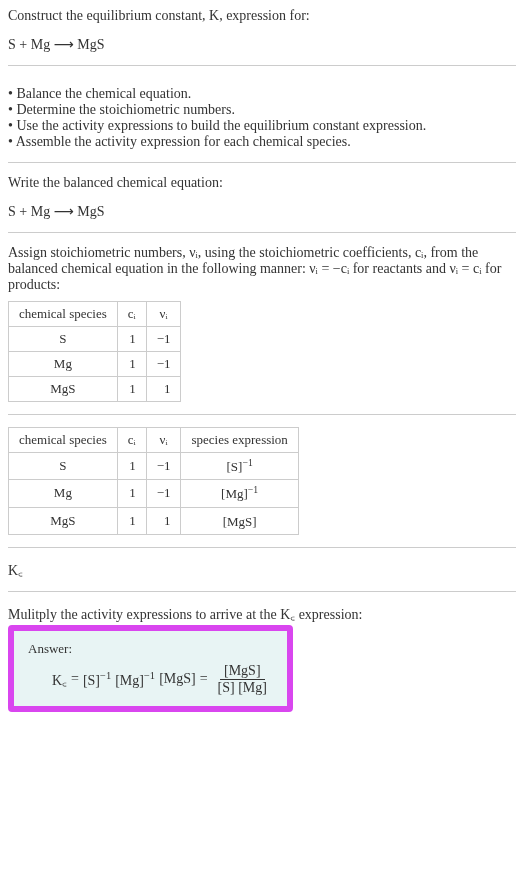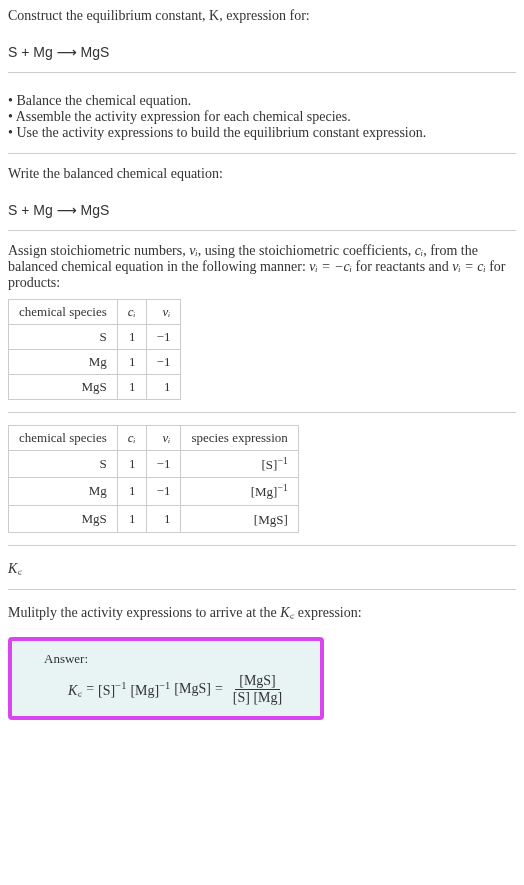--- a/index.html
+++ b/index.html
@@ -17,54 +17,54 @@
     }
     .section {
       margin-bottom: 12px;
     }
     .divider {
       border: none;
       border-top: 1px solid #ccc;
       margin: 12px 0;
     }
     .equation {
-      font-family: Liberation Sans, sans-serif;
-      margin-top: 20px;
+      font-family: Liberation Serif, serif;
+      margin-top: 12px;
     }
     .sup {
       vertical-align: super;
       font-size: 0.75em;
     }
     .bullet-list {
       margin-top: 20px;
     }
     .bullet-item {
       display: block;
     }
     table {
       border-collapse: collapse;
       margin-top: 8px;
     }
     th, td {
       border: 1px solid #ccc;
       padding: 4px 10px;
-      text-align: right;
+      text-align: center;
       font-weight: normal;
       font-size: 13px;
     }
     td.num {
       text-align: right;
     }
     .answer-box {
       background: #e8f4f4;
-      border: 4px solid #d946ef;
+      border: 6px solid #d946ef;
       border-radius: 4px;
-      padding: 10px 32px;
+      padding: 10px 14px;
       display: inline-block;
-      margin-top: 16px;
+      margin-top: 2px;
     }
     .answer-label {
       font-size: 13px;
       margin-bottom: 6px;
     }
     .answer-eq {
       display: flex;
       align-items: center;
       gap: 4px;
       padding-left: 24px;
@@ -77,40 +77,40 @@
       margin: 0 2px;
     }
     .frac .num-part {
       border-bottom: 1px solid #333;
       padding: 0 4px;
     }
     .frac .den-part {
       padding: 0 4px;
     }
     .inline-math {
-      font-style: italic;
     }
   </style>
 </head>
 <body>
 
 <div class="section">
   <div>
     <span>Construct the equilibrium constant, K, expression for:</span>
   </div>
   <div class="equation">S + Mg ⟶ MgS</div>
 </div>
 
 <hr class="divider">
 
 <div class="section">
   <div class="bullet-list">
     <span class="bullet-item">• Balance the chemical equation.</span>
+    <span class="bullet-item">• Determine the stoichiometric numbers.</span>
+    <span class="bullet-item">• Use the activity expressions to build the equilibrium constant expression.</span>
     <span class="bullet-item">• Assemble the activity expression for each chemical species.</span>
-    <span class="bullet-item">• Use the activity expressions to build the equilibrium constant expression.</span>
   </div>
 </div>
 
 <hr class="divider">
 
 <div class="section">
   <div>Write the balanced chemical equation:</div>
   <div class="equation">S + Mg ⟶ MgS</div>
 </div>
 

